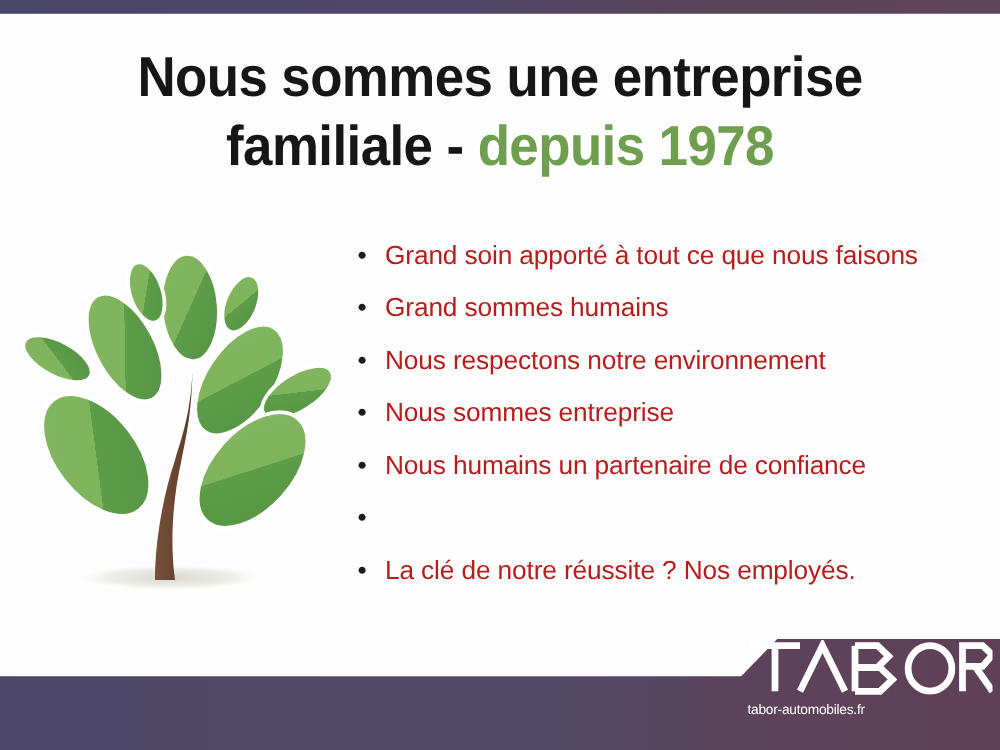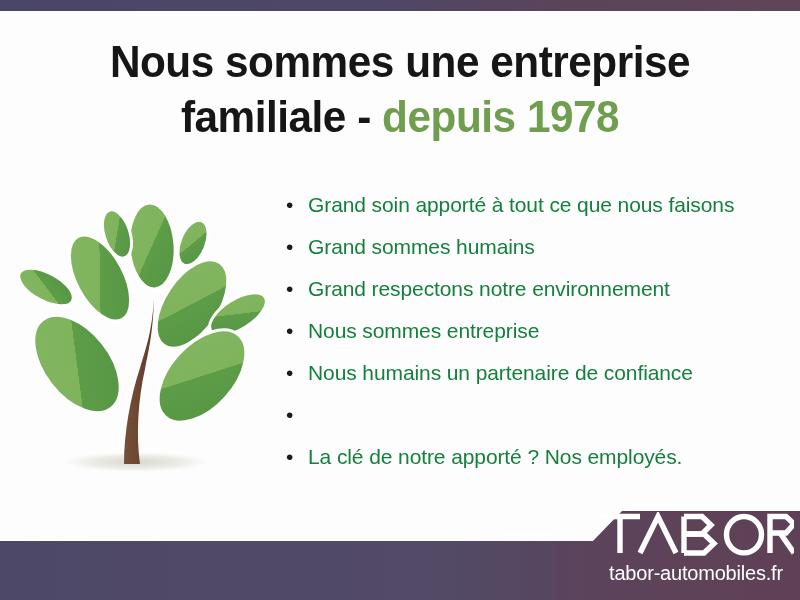--- a/index.html
+++ b/index.html
@@ -74,21 +74,21 @@
     flex: 0 0 22px;
     font-size: 21px;
     line-height: 25px;
     color: #1b1b1b;
     text-align: left;
     padding-left: 2px;
   }
   .bullet-text {
     font-size: 21px;
     line-height: 25px;
-    color: #15803d;
+    color: #b91c1c;
     letter-spacing: -0.1px;
     white-space: nowrap;
   }
 
   
   .tree {
     position: absolute;
     left: 12px; top: 186px;
     width: 258px; height: 300px;
   }
@@ -97,23 +97,23 @@
   .logo-wordmark {
     position: absolute;
     left: 598px; top: 512px;
     width: 196px;
     height: 44px;
   }
   .logo-sub {
     position: absolute;
     left: 598px; top: 562px;
     width: 196px;
-    text-align: center;
+    text-align: left;
     color: #ffffff;
-    font-size: 20px;
+    font-size: 11px;
     letter-spacing: -0.2px;
     font-family: "Liberation Sans", sans-serif;
   }
 </style>
 </head>
 <body>
 
 <div id="slide">
 
   <div class="band-top"></div>
@@ -174,36 +174,36 @@
     <div class="bullet-row">
       <span class="bullet-dot">•</span>
       <span class="bullet-text">Grand soin apporté à tout ce que nous faisons</span>
     </div>
     <div class="bullet-row">
       <span class="bullet-dot">•</span>
       <span class="bullet-text">Grand sommes humains</span>
     </div>
     <div class="bullet-row">
       <span class="bullet-dot">•</span>
-      <span class="bullet-text">Grand respectons notre environnement</span>
+      <span class="bullet-text">Nous respectons notre environnement</span>
     </div>
     <div class="bullet-row">
       <span class="bullet-dot">•</span>
       <span class="bullet-text">Nous sommes entreprise</span>
     </div>
     <div class="bullet-row">
       <span class="bullet-dot">•</span>
       <span class="bullet-text">Nous humains un partenaire de confiance</span>
     </div>
     <div class="bullet-row">
       <span class="bullet-dot">•</span>
     </div>
     <div class="bullet-row">
       <span class="bullet-dot">•</span>
-      <span class="bullet-text">La clé de notre apporté ? Nos employés.</span>
+      <span class="bullet-text">La clé de notre réussite ? Nos employés.</span>
     </div>
   </div>
 
   <div class="band-bottom"></div>
   <div class="logo-panel"></div>
 
   <div class="logo-wordmark">
     <svg width="196" height="44" viewBox="0 0 196 44" xmlns="http://www.w3.org/2000/svg">
       <g fill="none" stroke="#ffffff" stroke-width="5.4" stroke-linecap="butt" stroke-linejoin="miter">
 

